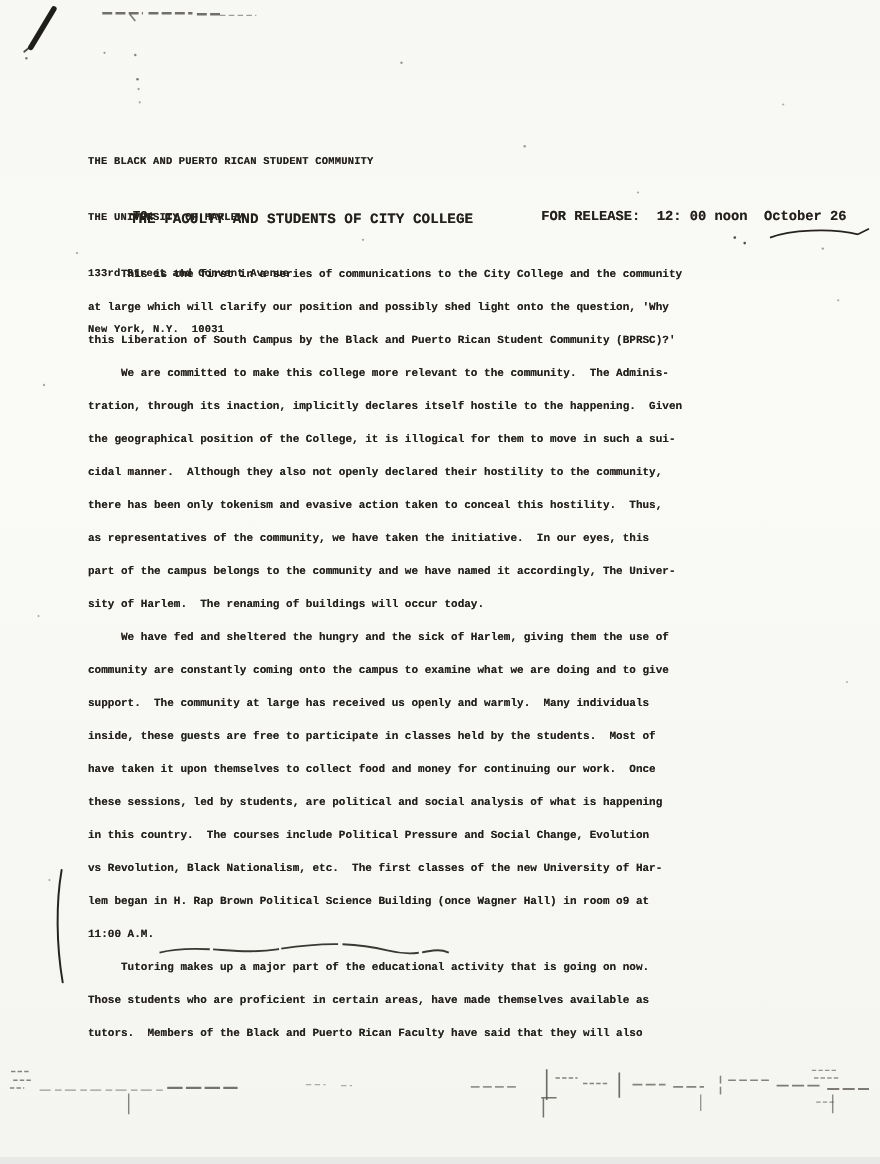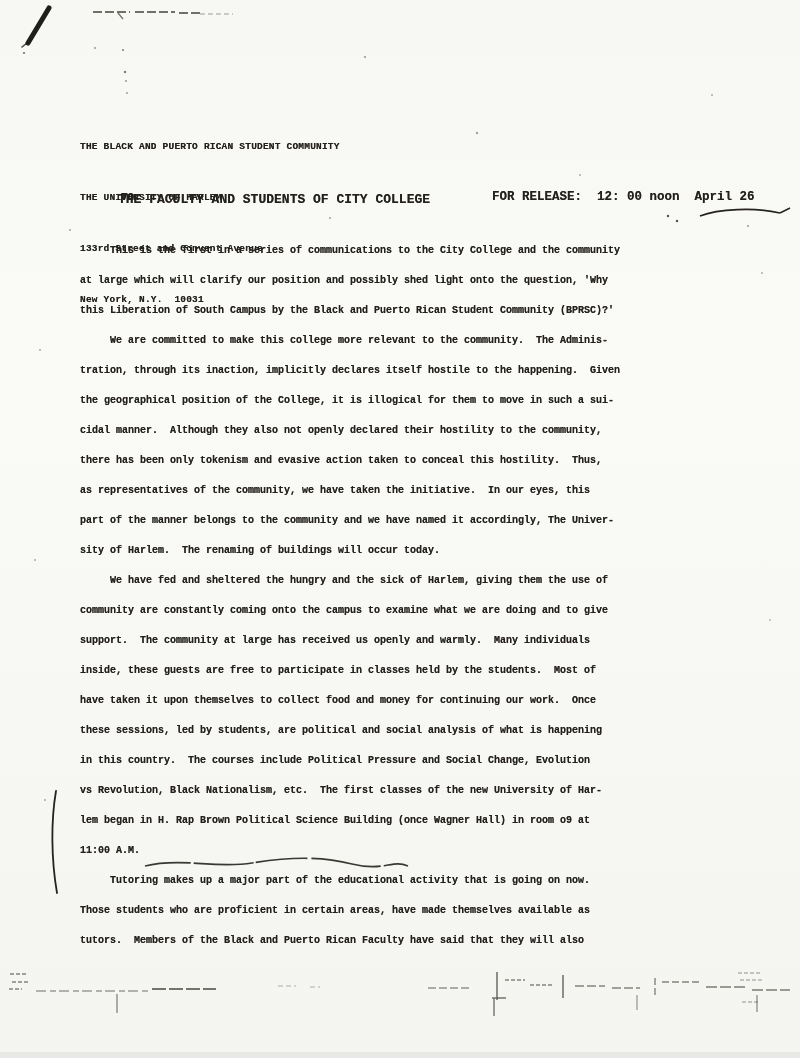--- a/index.html
+++ b/index.html
@@ -26,36 +26,36 @@
   <div class="letterhead ink">
     <div>THE BLACK AND PUERTO RICAN STUDENT COMMUNITY</div>
     <div>THE UNIVERSITY OF HARLEM</div>
     <div>133rd Street and Convent Avenue</div>
     <div>New York, N.Y.  10031</div>
   </div>
 
   <div class="to-row ink">TO:</div>
   <div class="to-recipient ink">THE FACULTY AND STUDENTS OF CITY COLLEGE</div>
 
-  <div class="release-line ink"><span>FOR RELEASE:</span><span>  </span><span>12: 00 noon  April 26</span></div>
+  <div class="release-line ink"><span>FOR RELEASE:</span><span>  </span><span>12: 00 noon  October 26</span></div>
 
   <div class="bodyblock ink">
     <div>
       <div class="ln">     This is the first in a series of communications to the City College and the community</div>
       <div class="ln">at large which will clarify our position and possibly shed light onto the question, 'Why</div>
       <div class="ln">this Liberation of South Campus by the Black and Puerto Rican Student Community (BPRSC)?'</div>
     </div>
     <div>
       <div class="ln">     We are committed to make this college more relevant to the community.  The Adminis-</div>
       <div class="ln">tration, through its inaction, implicitly declares itself hostile to the happening.  Given</div>
       <div class="ln">the geographical position of the College, it is illogical for them to move in such a sui-</div>
       <div class="ln">cidal manner.  Although they also not openly declared their hostility to the community,</div>
       <div class="ln">there has been only tokenism and evasive action taken to conceal this hostility.  Thus,</div>
       <div class="ln">as representatives of the community, we have taken the initiative.  In our eyes, this</div>
-      <div class="ln">part of the manner belongs to the community and we have named it accordingly, The Univer-</div>
+      <div class="ln">part of the campus belongs to the community and we have named it accordingly, The Univer-</div>
       <div class="ln">sity of Harlem.  The renaming of buildings will occur today.</div>
     </div>
     <div>
       <div class="ln">     We have fed and sheltered the hungry and the sick of Harlem, giving them the use of</div>
       <div class="ln">community are constantly coming onto the campus to examine what we are doing and to give</div>
       <div class="ln">support.  The community at large has received us openly and warmly.  Many individuals</div>
       <div class="ln">inside, these guests are free to participate in classes held by the students.  Most of</div>
       <div class="ln">have taken it upon themselves to collect food and money for continuing our work.  Once</div>
       <div class="ln">these sessions, led by students, are political and social analysis of what is happening</div>
       <div class="ln">in this country.  The courses include Political Pressure and Social Change, Evolution</div>

